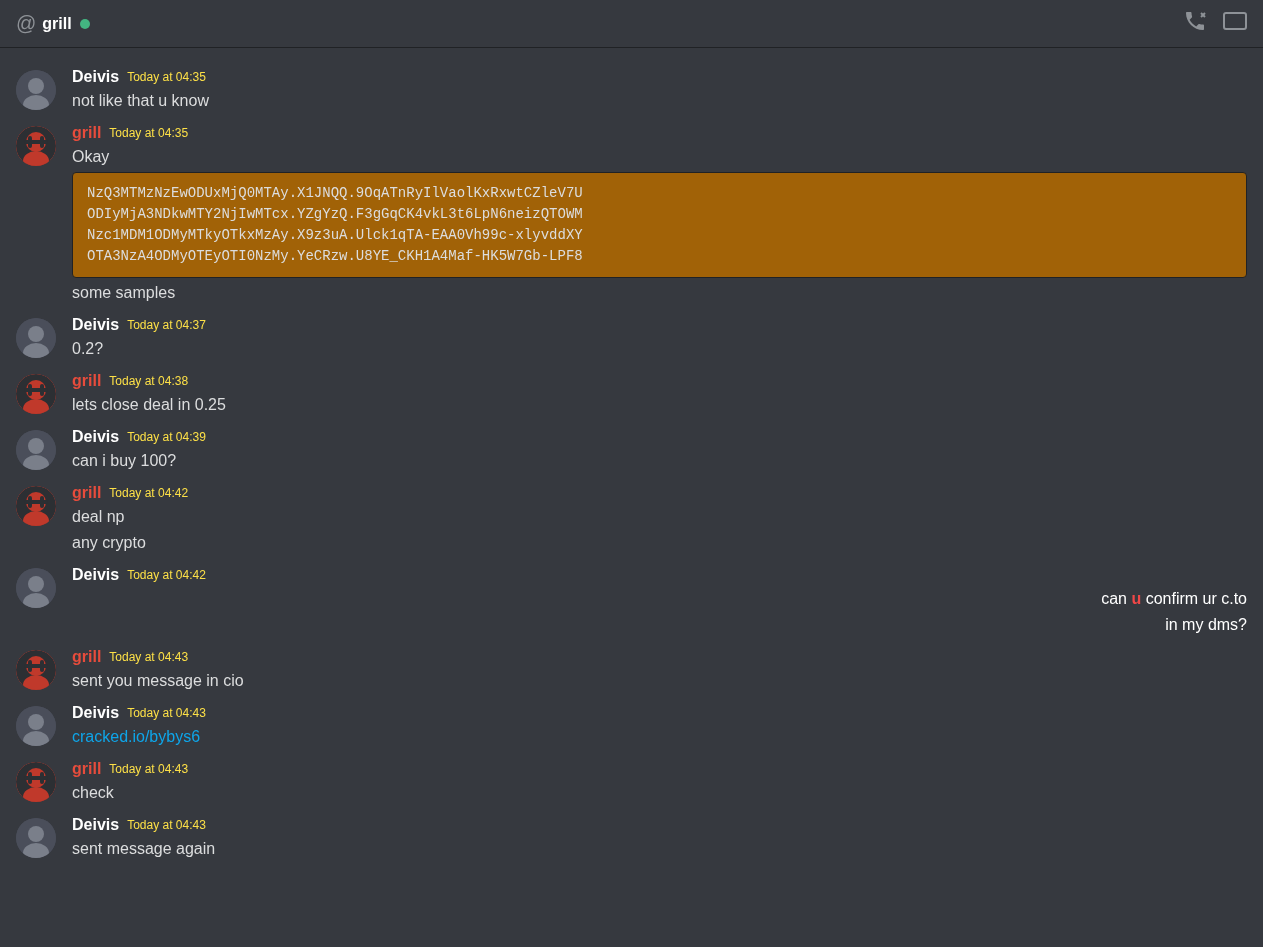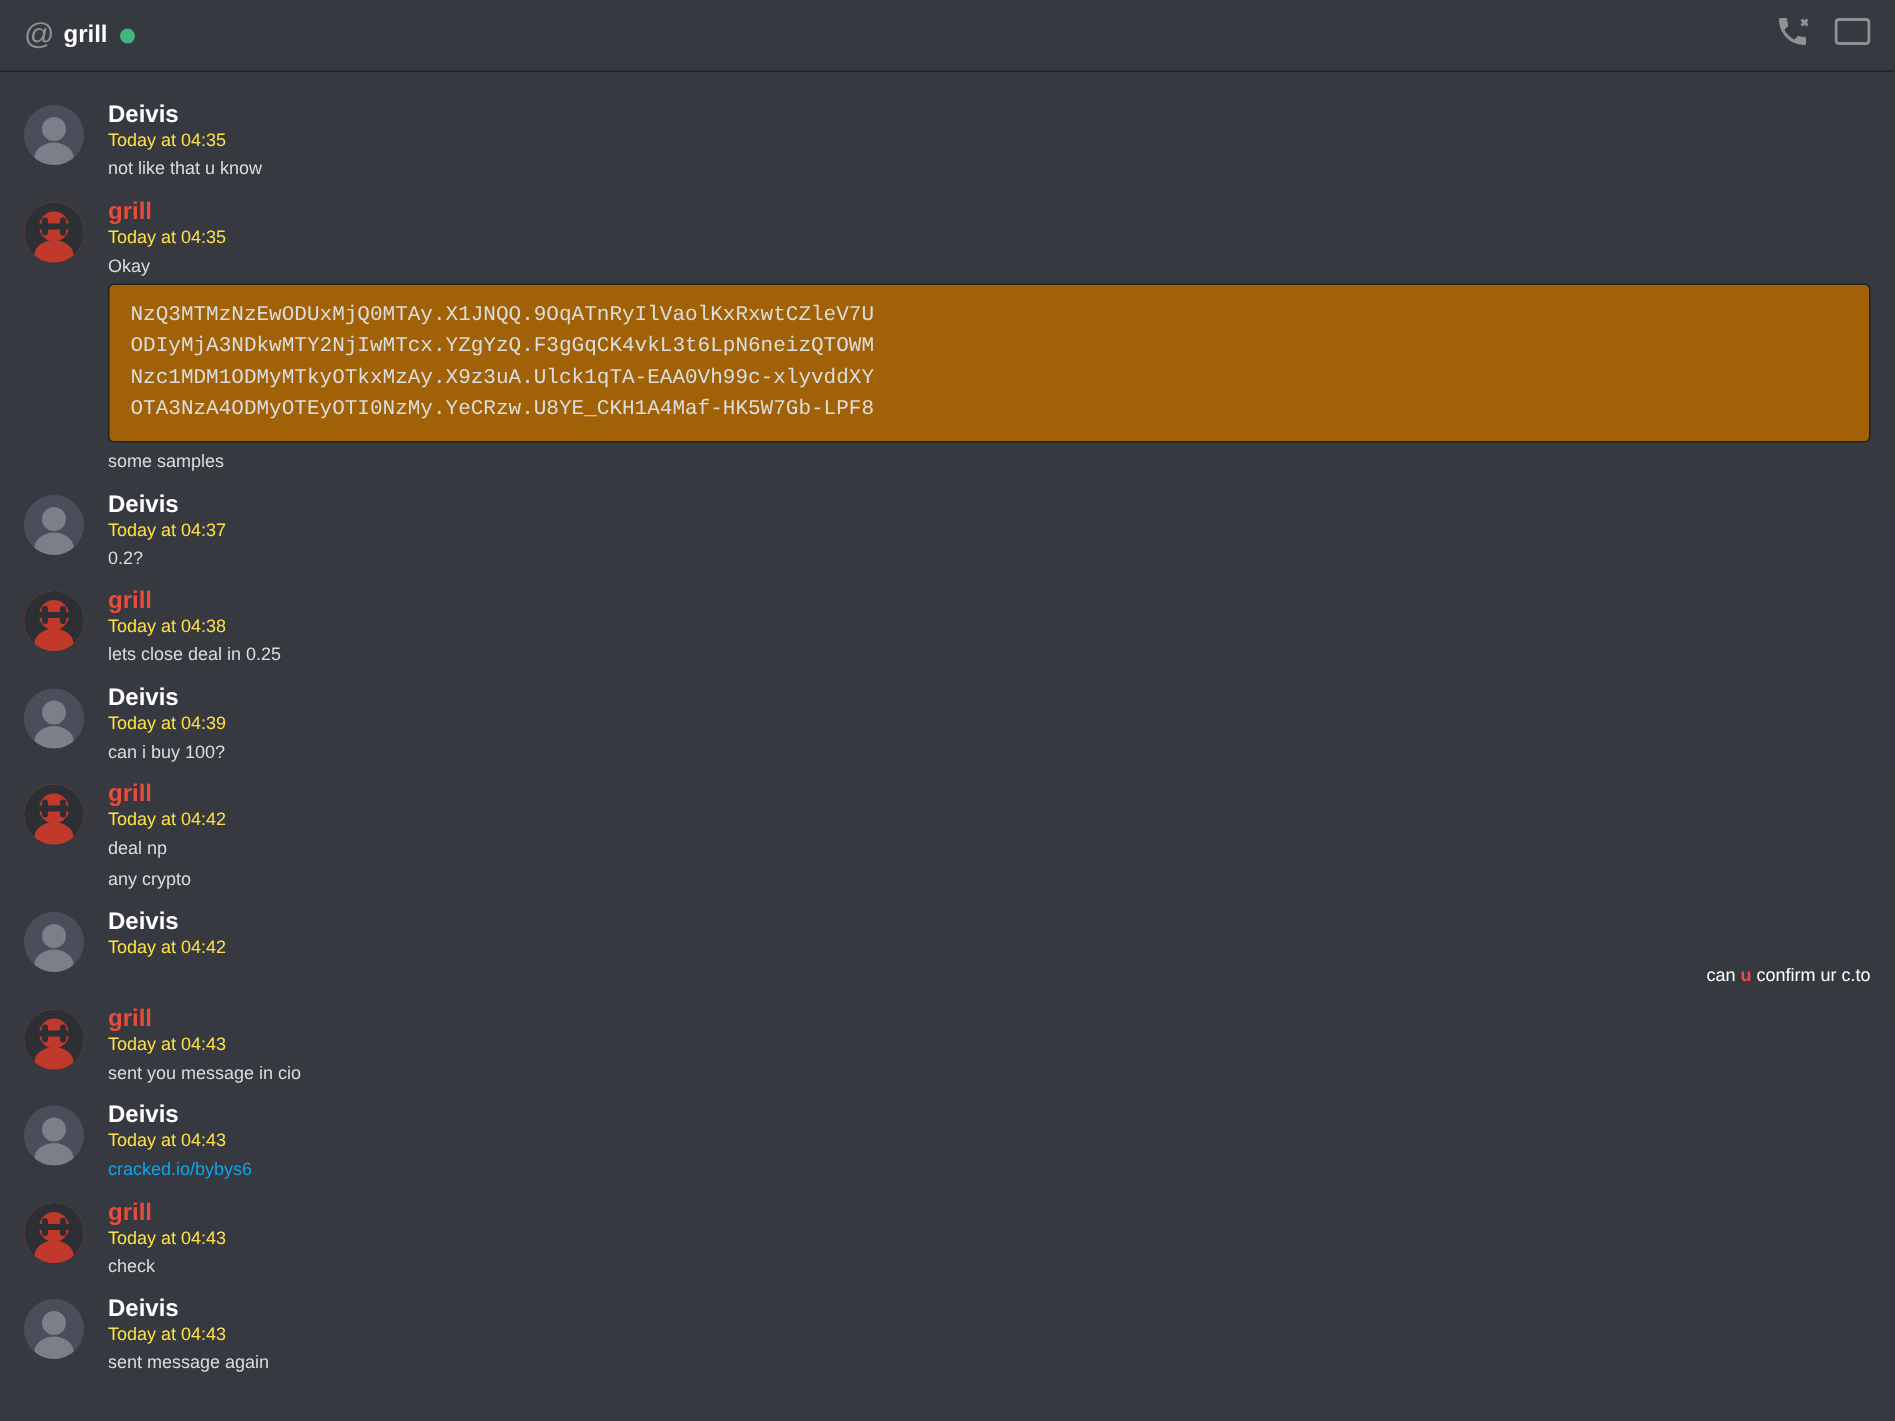--- a/index.html
+++ b/index.html
@@ -88,42 +88,41 @@
     .avatar svg {
       width: 40px;
       height: 40px;
     }
 
     .message-content {
       flex: 1;
     }
     .message-header {
       display: flex;
-      align-items: flex-start;
+      align-items: center;
       margin-bottom: 4px;
-      flex-direction: column;
     }
     .username {
       font-weight: 600;
       font-size: 16px;
       margin-right: 8px;
     }
     .username-deivis {
       color: #ffffff;
     }
     .username-grill {
       color: #e74c3c;
     }
     .timestamp {
       color: #fde047;
       font-size: 12px;
     }
     .message-text {
       color: #dcddde;
-      font-size: 12px;
+      font-size: 16px;
       line-height: 1.375;
     }
     .message-text.highlight {
       color: #ffffff;
       text-align: right;
     }
 
     
     .code-block {
       background-color: #a16207;
@@ -296,20 +295,21 @@
       <circle cx="20" cy="16" r="8" fill="#7a7f8a"></circle>
       <ellipse cx="20" cy="35" rx="13" ry="10" fill="#7a7f8a"></ellipse>
     </svg>
       </div>
       <div class="message-content">
         <div class="message-header">
           <span class="username username-deivis">Deivis</span>
           <span class="timestamp">Today at 04:42</span>
         </div>
         <div class="message-text highlight">can <span class="inline-highlight">u</span> confirm ur c.to</div>
+        <div class="message-text highlight extra-line">in my dms?</div>
       </div>
     </div>
     <div class="message-group">
       <div class="avatar avatar-grill">
         <svg viewBox="0 0 40 40" xmlns="http://www.w3.org/2000/svg">
       <circle cx="20" cy="20" r="20" fill="#2c2f33"></circle>
       <circle cx="20" cy="16" r="10" fill="#c0392b"></circle>
       <rect x="8" y="14" width="24" height="4" rx="2" fill="#2c2f33"></rect>
       <rect x="12" y="10" width="4" height="12" rx="2" fill="#2c2f33"></rect>
       <rect x="24" y="10" width="4" height="12" rx="2" fill="#2c2f33"></rect>

